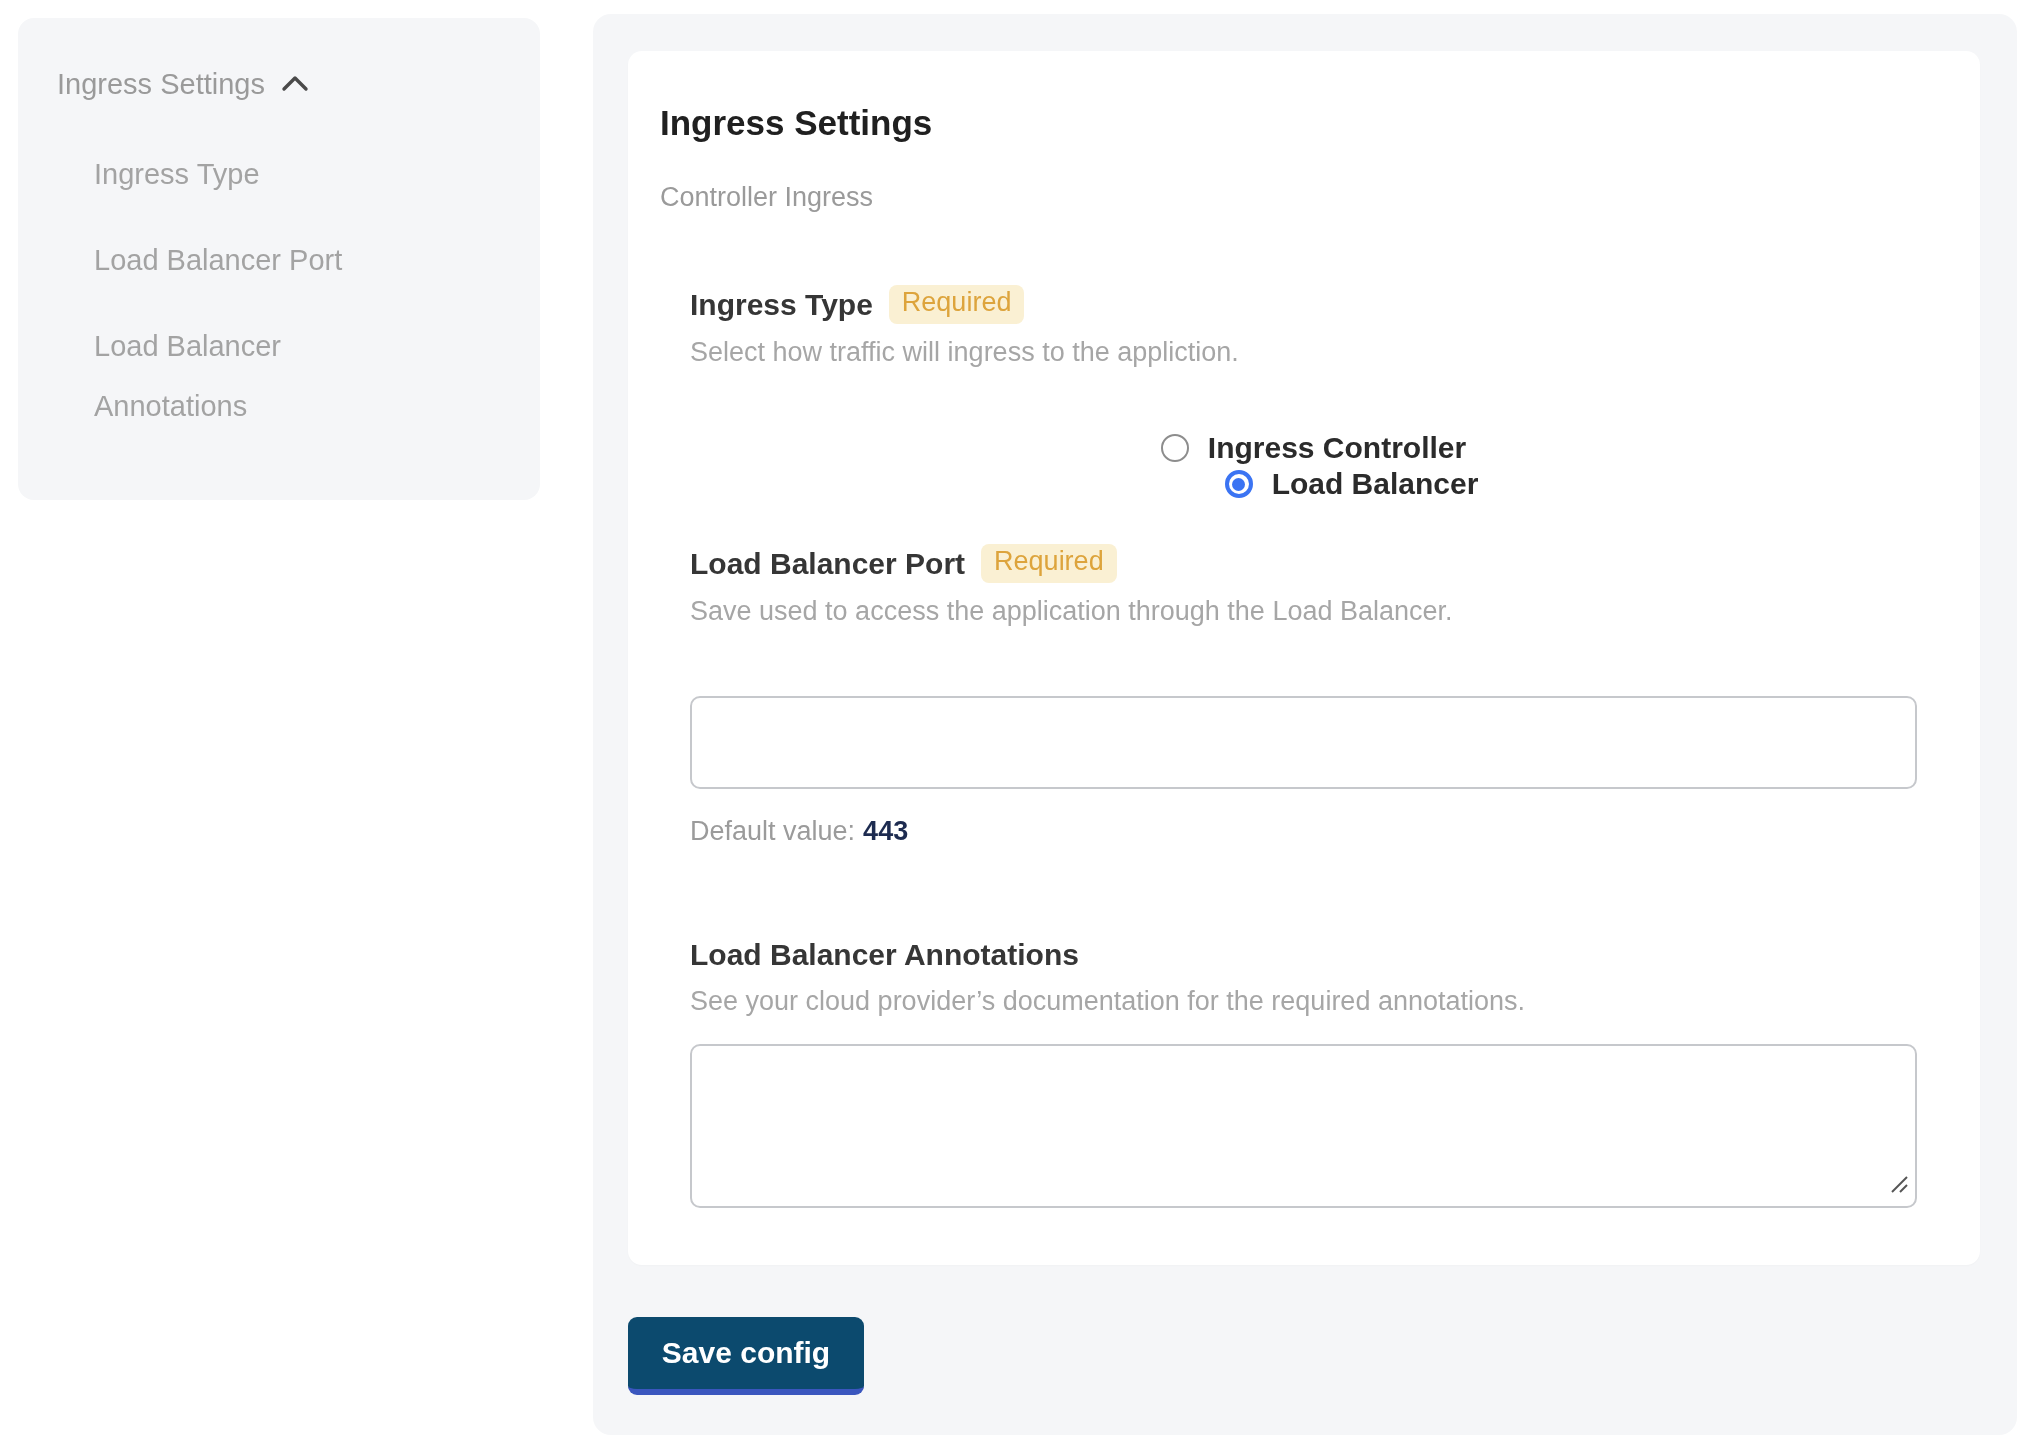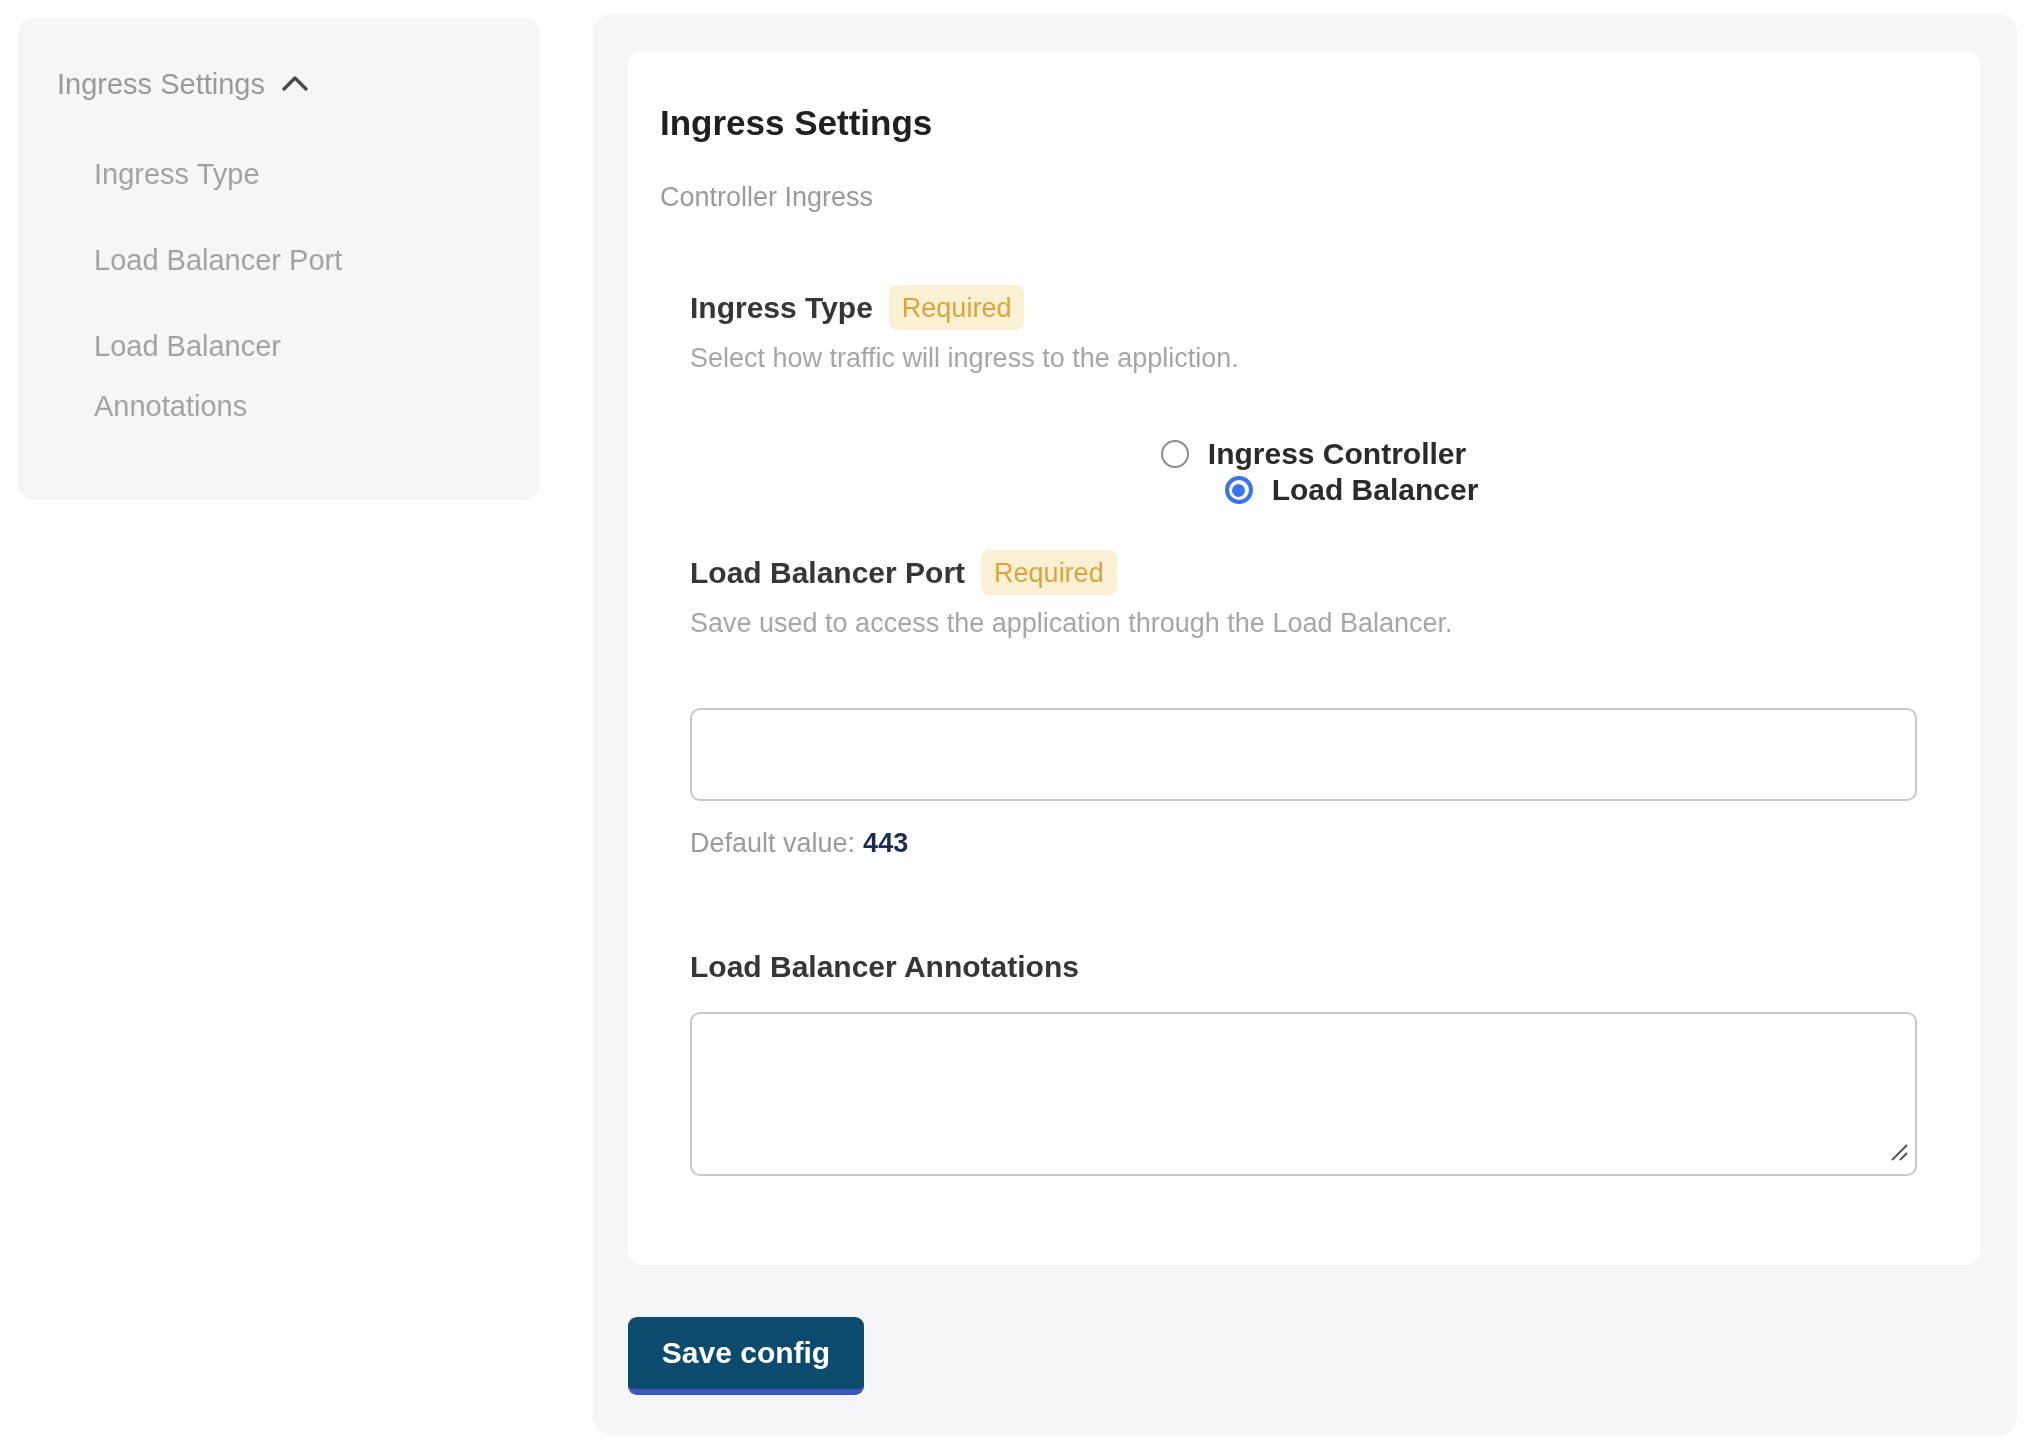--- a/index.html
+++ b/index.html
@@ -57,21 +57,21 @@
 
   .sections{margin-left:30px;}
   .heading-row{display:flex;align-items:center;}
   .section-label{
     font-size:30px;font-weight:600;line-height:36px;color:#363636;
   }
   .required-badge{
     margin-left:16px;
     font-size:27px;line-height:30px;color:#dda43c;
     background:#faf0d3;border-radius:8px;
-    padding:8px 13px 7px;
+    padding:2px 13px 7px;
   }
   .section-desc{
     margin-top:12px;
     font-size:27px;line-height:32px;color:#a6a6a6;
   }
 
   
   .radio-row{display:flex;align-items:center;margin-top:62px;height:36px;margin-left:20px;flex-direction:column;}
   .radio-option{display:flex;align-items:center;cursor:pointer;}
   .radio-option + .radio-option{margin-left:76px;}
@@ -174,20 +174,21 @@
       <div class="section-desc">Save used to access the application through the Load Balancer.</div>
 
       <input class="text-input" type="text" value="" style="">
       <div class="default-line">
         <span>Default value:</span><span class="default-value">443</span>
       </div>
 
       <div class="heading-row mt-section3">
         <span class="section-label">Load Balancer Annotations</span>
       </div>
+      <div class="section-desc">See your cloud provider’s documentation for the required annotations.</div>
 
       <div class="textarea-wrap">
         <textarea class="text-area" style=""></textarea>
         <span class="resize-grip">
           <svg width="22" height="22" viewBox="0 0 22 22">
             <line x1="4" y1="19" x2="19" y2="4" stroke="#555" stroke-width="2"></line>
             <line x1="12" y1="19" x2="19" y2="12" stroke="#555" stroke-width="2"></line>
           </svg>
         </span>
       </div>

